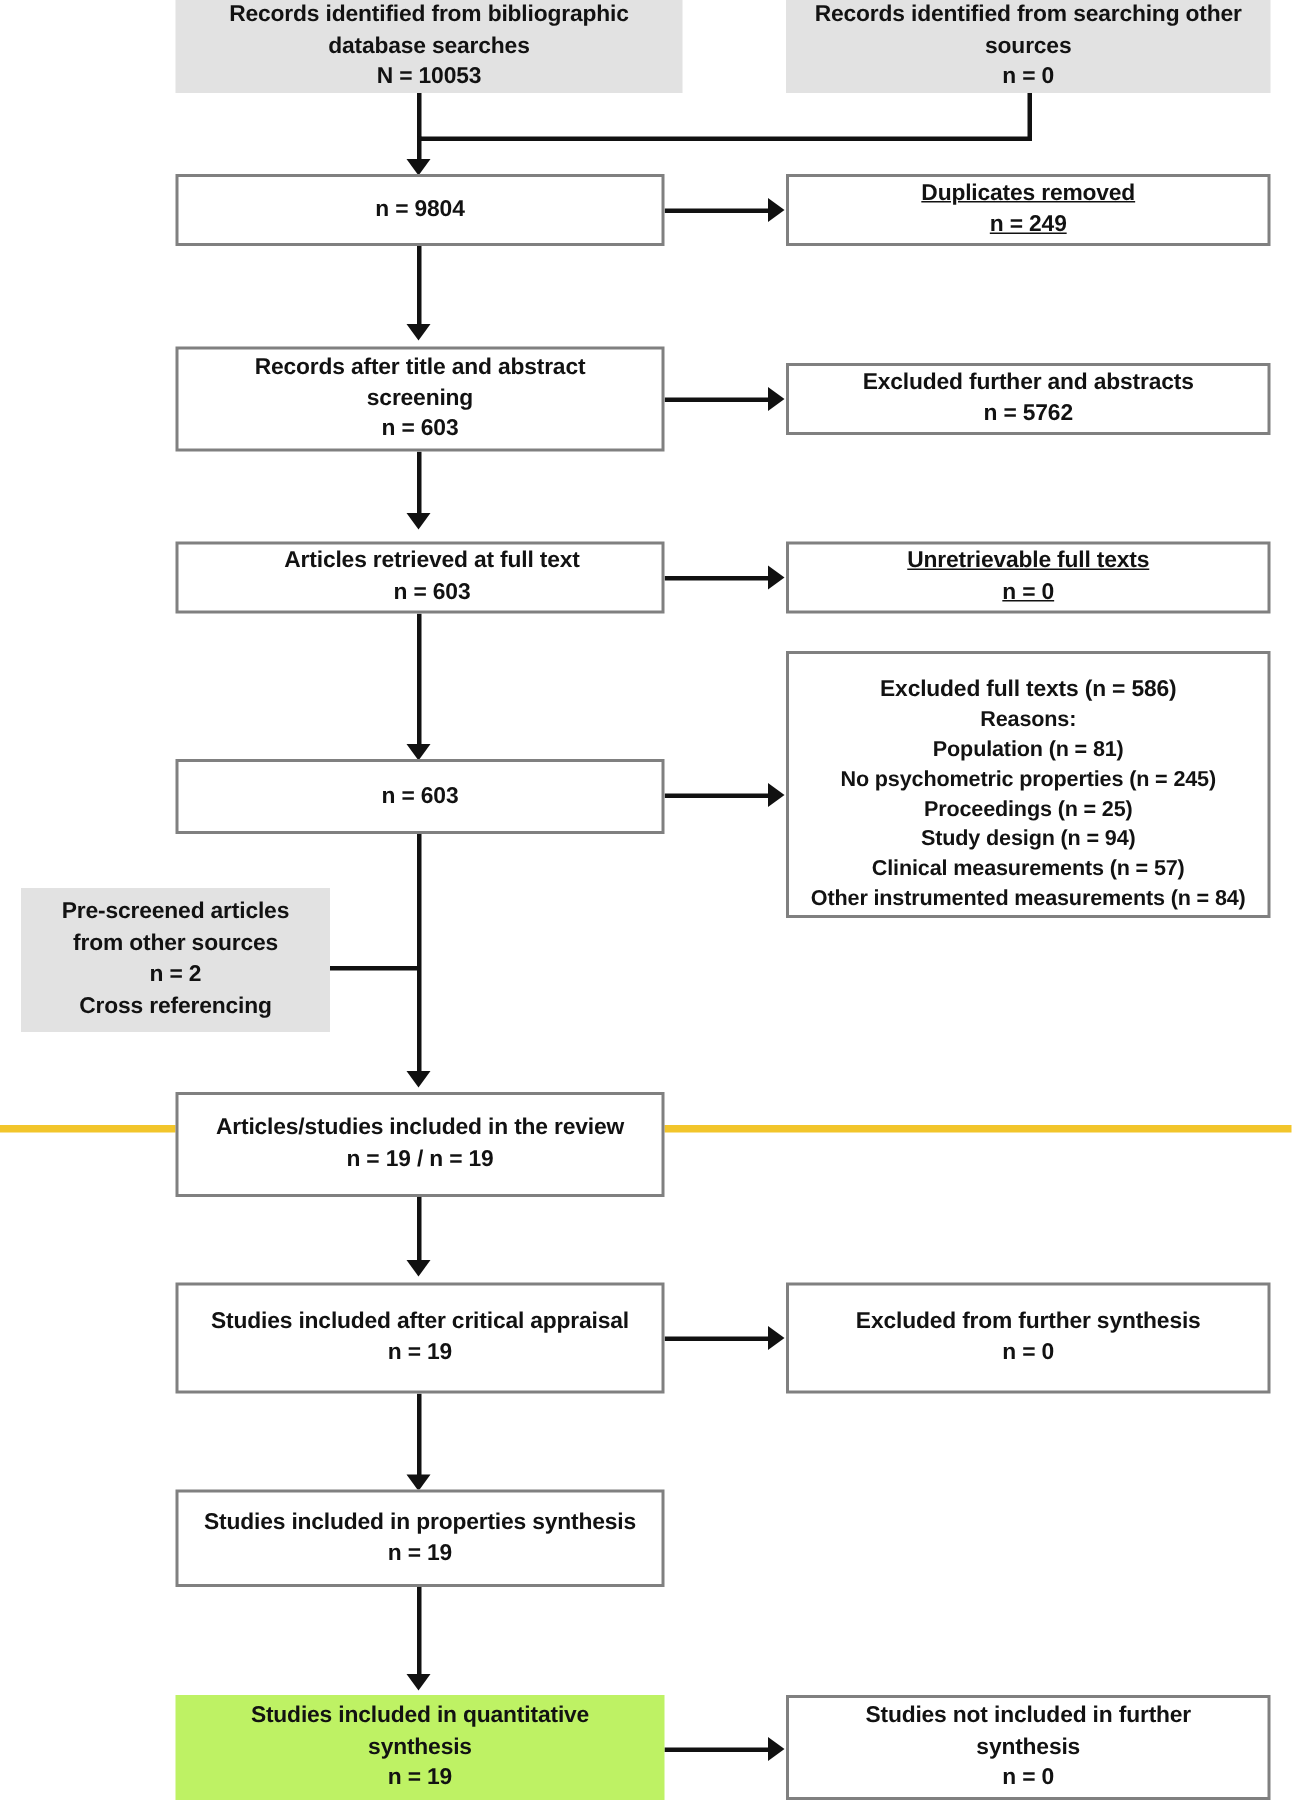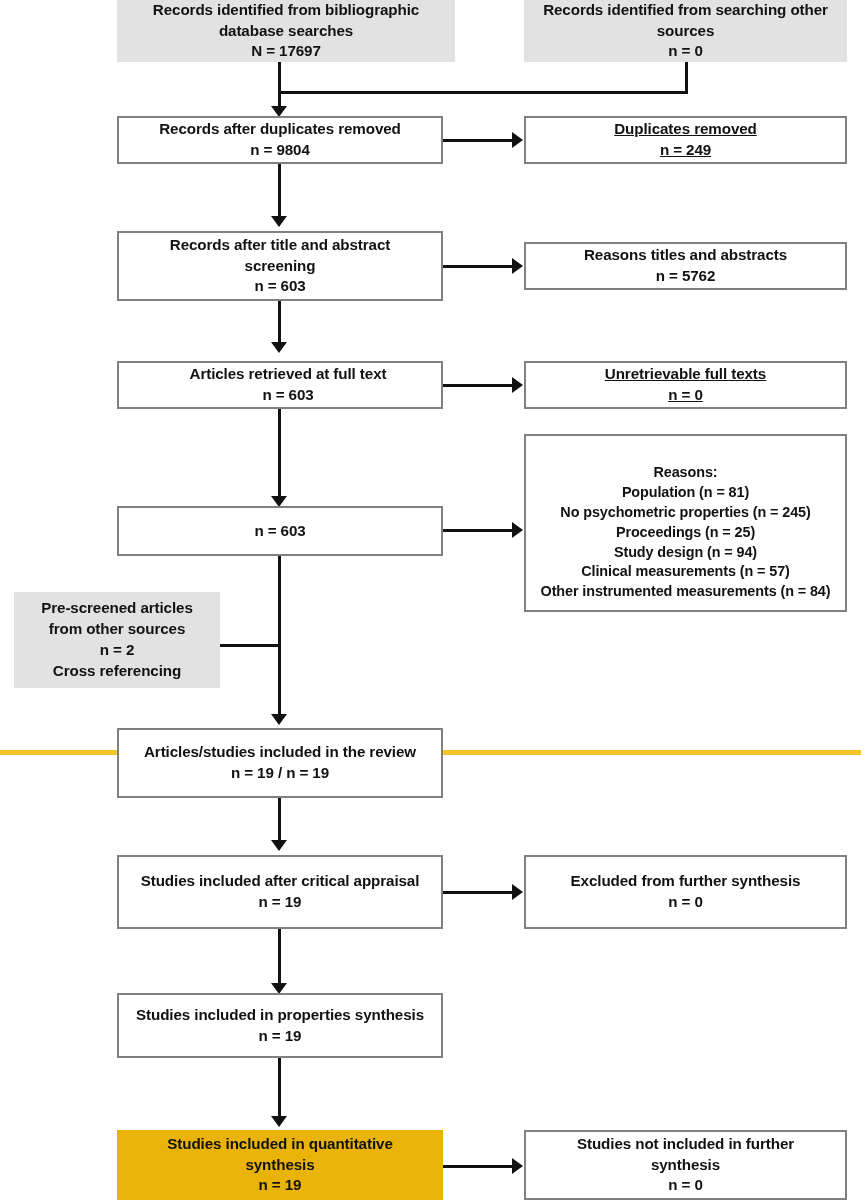--- a/index.html
+++ b/index.html
@@ -13,21 +13,21 @@
   
   .box{
     position:absolute;box-sizing:border-box;
     display:flex;flex-direction:column;align-items:center;justify-content:center;
     text-align:center;font-weight:bold;color:#121212;
     line-height:1.38;letter-spacing:-0.1px;
     z-index:3;
   }
   .box.outlined{border:2.5px solid #808080;background:#ffffff;}
   .box.grey{background:#e2e2e2;border:none;}
-  .box.blue{background:#eab308;border:none;}
+  .box.blue{background:#bef264;border:none;}
   .box .ln{display:block;white-space:nowrap;}
 
   
   .vline,.hline{position:absolute;background:#111111;z-index:2;}
   .vline{width:3px;}
   .hline{height:3px;}
   .arrow-down{
     position:absolute;width:0;height:0;z-index:2;
     border-left:8px solid transparent;border-right:8px solid transparent;
     border-top:11px solid #111111;
@@ -47,56 +47,55 @@
 </head>
 <body>
 
 <div id="stage">
 
   <div class="rule" style="top:750px;"></div>
 
   <div class="box grey fs15" style="left:117px;top:-10px;width:338px;height:72px;padding-top:10px;">
     <span class="ln">Records identified from bibliographic</span>
     <span class="ln">database searches</span>
-    <span class="ln">N = 17697</span>
+    <span class="ln">N = 10053</span>
   </div>
 
   <div class="box grey fs15" style="left:524px;top:-10px;width:323px;height:72px;padding-top:10px;">
     <span class="ln">Records identified from searching other</span>
     <span class="ln">sources</span>
     <span class="ln">n = 0</span>
   </div>
 
   <div class="vline" style="left:278px;top:62px;height:32px;"></div>
   <div class="vline" style="left:685px;top:62px;height:32px;"></div>
   <div class="hline" style="left:278px;top:91px;width:410px;"></div>
   <div class="vline" style="left:278px;top:91px;height:20px;"></div>
   <div class="arrow-down" style="left:271px;top:106px;"></div>
 
   <div class="box outlined fs15" style="left:117px;top:116px;width:326px;height:48px;">
-    <span class="ln">Records after duplicates removed</span>
     <span class="ln">n = 9804</span>
   </div>
   <div class="box outlined fs15" style="left:524px;top:116px;width:323px;height:48px;text-decoration:underline;">
     <span class="ln">Duplicates removed</span>
     <span class="ln">n = 249</span>
   </div>
   <div class="hline" style="left:443px;top:139px;width:70px;"></div>
   <div class="arrow-right" style="left:512px;top:132px;"></div>
 
   <div class="vline" style="left:278px;top:164px;height:56px;"></div>
   <div class="arrow-down" style="left:271px;top:216px;"></div>
 
   <div class="box outlined fs15" style="left:117px;top:231px;width:326px;height:70px;">
     <span class="ln">Records after title and abstract</span>
     <span class="ln">screening</span>
     <span class="ln">n = 603</span>
   </div>
   <div class="box outlined fs15" style="left:524px;top:242px;width:323px;height:48px;">
-    <span class="ln">Reasons titles and abstracts</span>
+    <span class="ln">Excluded further and abstracts</span>
     <span class="ln">n = 5762</span>
   </div>
   <div class="hline" style="left:443px;top:265px;width:70px;"></div>
   <div class="arrow-right" style="left:512px;top:258px;"></div>
 
   <div class="vline" style="left:278px;top:301px;height:45px;"></div>
   <div class="arrow-down" style="left:271px;top:342px;"></div>
 
   <div class="box outlined fs15" style="left:117px;top:361px;width:326px;height:48px;padding-left:16px;">
     <span class="ln">Articles retrieved at full text</span>
@@ -106,20 +105,21 @@
     <span class="ln">Unretrievable full texts</span>
     <span class="ln">n = 0</span>
   </div>
   <div class="hline" style="left:443px;top:384px;width:70px;"></div>
   <div class="arrow-right" style="left:512px;top:377px;"></div>
 
   <div class="vline" style="left:278px;top:409px;height:91px;"></div>
   <div class="arrow-down" style="left:271px;top:496px;"></div>
 
   <div class="box outlined fs14" style="left:524px;top:434px;width:323px;height:178px;justify-content:flex-start;padding-top:14px;">
+    <span class="ln" style="font-size:15.2px;">Excluded full texts (n = 586)</span>
     <span class="ln" style="height:13px;"></span>
     <span class="ln">Reasons:</span>
     <span class="ln">Population (n = 81)</span>
     <span class="ln">No psychometric properties (n = 245)</span>
     <span class="ln">Proceedings (n = 25)</span>
     <span class="ln">Study design (n = 94)</span>
     <span class="ln">Clinical measurements (n = 57)</span>
     <span class="ln">Other instrumented measurements (n = 84)</span>
   </div>
 

